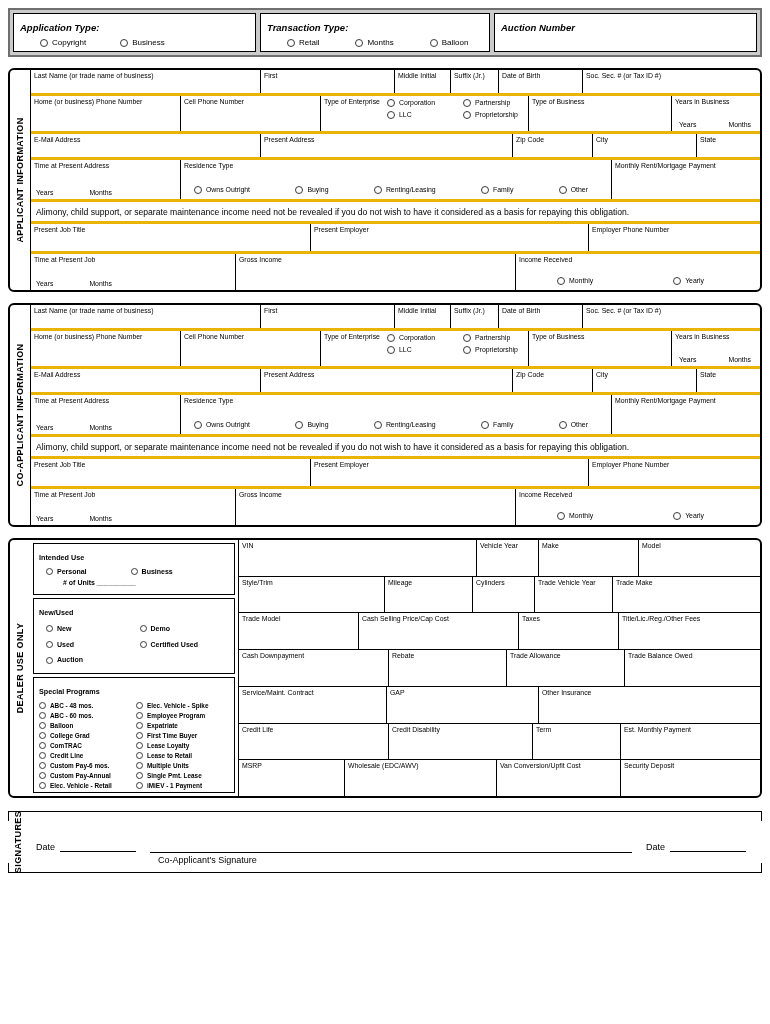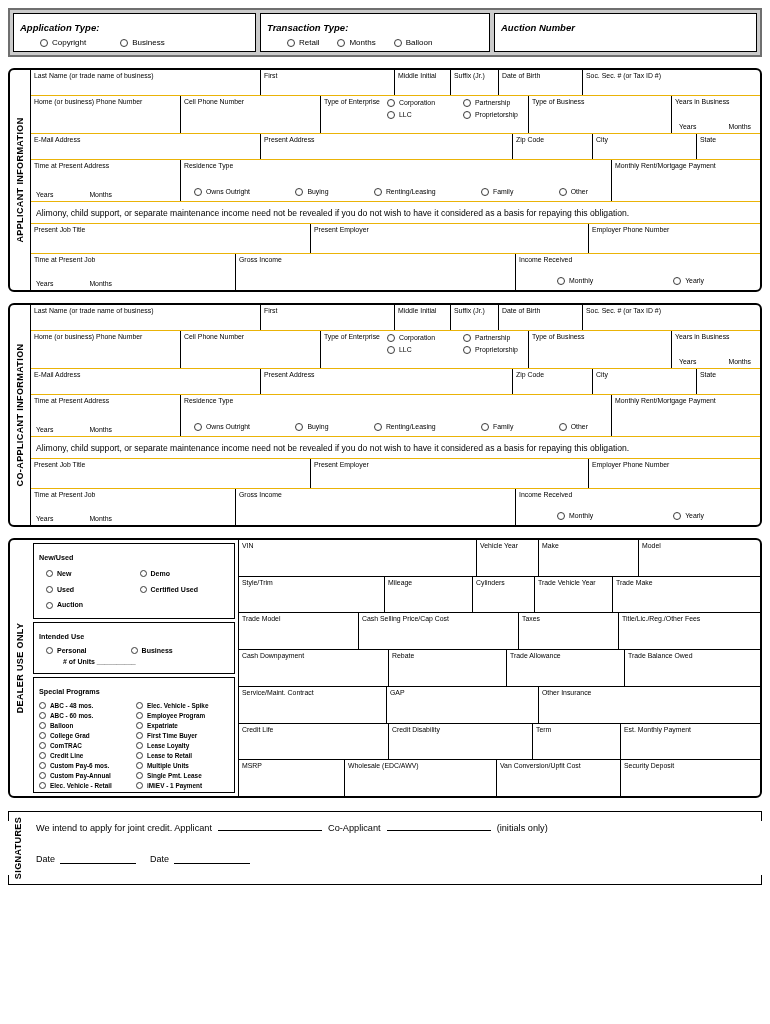--- a/index.html
+++ b/index.html
@@ -15,21 +15,21 @@
   .tlabel { font-style:italic; font-weight:bold; font-size:9.5px; }
   .topopts { display:flex; gap:34px; margin:4px 0 0 20px; }
   .opt { display:inline-flex; align-items:center; gap:4px; font-size:8px; line-height:1; white-space:nowrap; }
   .radio { width:8px; height:8px; border:1px solid #3a3a3a; border-radius:50%; background:#fff; flex:none; display:inline-block; }
 
   
   .section { border:2px solid #000; border-radius:6px; margin-top:11px; display:flex; overflow:hidden; }
   .vstrip { width:20px; flex:none; position:relative; }
   .vlabel { position:absolute; top:50%; left:50%; transform:translate(-50%,-50%) rotate(-90deg); font-weight:bold; font-size:9px; letter-spacing:.4px; white-space:nowrap; }
   .fields { flex:1; border-left:1.5px solid #000; display:flex; flex-direction:column; }
-  .frow { display:flex; border-bottom:1px solid #eab308; }
+  .frow { display:flex; border-bottom:3px solid #eab308; }
   .frow:last-child { border-bottom:none; }
   .fcell { border-right:1px solid #000; padding:2px 3px; display:flex; flex-direction:column; min-width:0; }
   .fcell:last-child { border-right:none; }
   .flabel { font-size:6.9px; line-height:1.2; }
   .spacer { flex:1; }
   .bottline { display:flex; gap:36px; font-size:6.9px; padding:0 2px 1px 2px; }
   .bottline.spread { justify-content:space-between; gap:0; padding:0 6px 1px 4px; }
   .ent { display:flex; gap:5px; }
   .entgrid { display:grid; grid-template-columns:66px auto; gap:4px 10px; margin-top:1px; }
   .resopts { display:flex; justify-content:space-between; padding:0 20px 3px 10px; }
@@ -87,21 +87,21 @@
             <span>Copyright</span>
           </span>
         <span class="opt">
             <span class="radio"></span>
             <span>Business</span>
           </span>
       </div>
     </div>
     <div class="topcell" style="flex:0 0 230px">
       <span class="tlabel">Transaction Type:</span>
-      <div class="topopts" style="gap:18px">
+      <div class="topopts" style="gap:36px">
         <span class="opt">
             <span class="radio"></span>
             <span>Retail</span>
           </span>
         <span class="opt">
             <span class="radio"></span>
             <span>Months</span>
           </span>
         <span class="opt">
             <span class="radio"></span>
@@ -463,20 +463,35 @@
 
     </div>
   </div>
 
   <div class="section" style="height:260px">
     <div class="vstrip">
         <span class="vlabel">DEALER USE ONLY</span>
       </div>
 
     <div class="dleft">
+      <div class="dbox" style="flex:0 0 52px">
+        <span class="dlabel">Intended Use</span>
+        <div class="iuopts">
+          <span class="dopt" style="font-size:7px">
+              <span class="radio"></span>
+              <span>Personal</span>
+            </span>
+          <span class="dopt" style="font-size:7px">
+              <span class="radio"></span>
+              <span>Business</span>
+            </span>
+        </div>
+        <div class="units"># of Units __________</div>
+      </div>
+
       <div class="dbox" style="flex:0 0 76px">
         <span class="dlabel">New/Used</span>
         <div class="nugrid">
           <span class="dopt" style="font-size:7px">
               <span class="radio"></span>
               <span>New</span>
             </span>
           <span class="dopt" style="font-size:7px">
               <span class="radio"></span>
               <span>Demo</span>
@@ -490,35 +505,20 @@
               <span>Certified Used</span>
             </span>
           <span class="dopt" style="font-size:7px">
               <span class="radio"></span>
               <span>Auction</span>
             </span>
           <span></span>
         </div>
       </div>
 
-      <div class="dbox" style="flex:0 0 52px">
-        <span class="dlabel">Intended Use</span>
-        <div class="iuopts">
-          <span class="dopt" style="font-size:7px">
-              <span class="radio"></span>
-              <span>Personal</span>
-            </span>
-          <span class="dopt" style="font-size:7px">
-              <span class="radio"></span>
-              <span>Business</span>
-            </span>
-        </div>
-        <div class="units"># of Units __________</div>
-      </div>
-
       <div class="dbox" style="flex:1">
         <span class="dlabel">Special Programs</span>
         <div class="spgrid">
           <div class="spcol">
             <span class="dopt">
                 <span class="radio"></span>
                 <span>ABC - 48 mos.</span>
               </span>
             <span class="dopt">
                 <span class="radio"></span>
@@ -639,34 +639,31 @@
         <div class="dcell" style="flex:1"><span>Security Deposit</span></div>
       </div>
     </div>
   </div>
 
   <div class="sigsec">
     <div class="sigtop"></div>
     <div class="sigbot"></div>
     <span class="vlabel">SIGNATURES</span>
 
-    <div class="jointline">
-      <span>We intend to apply for joint credit.  Applicant</span>
-      <span class="blank"></span>
-      <span>Co-Applicant</span>
-      <span class="blank"></span>
-      <span>(initials only)</span>
-    </div>
 
 
     <div class="sigrow">
       <div class="dateblk">
         <span>Date</span>
         <span class="dateline"></span>
       </div>
+      <div class="sigblk">
+        <div class="sigline"></div>
+        <div class="siglab">Co-Applicant's Signature</div>
+      </div>
       <div class="dateblk">
         <span>Date</span>
         <span class="dateline"></span>
       </div>
     </div>
   </div>
 
 
 </div>
 

